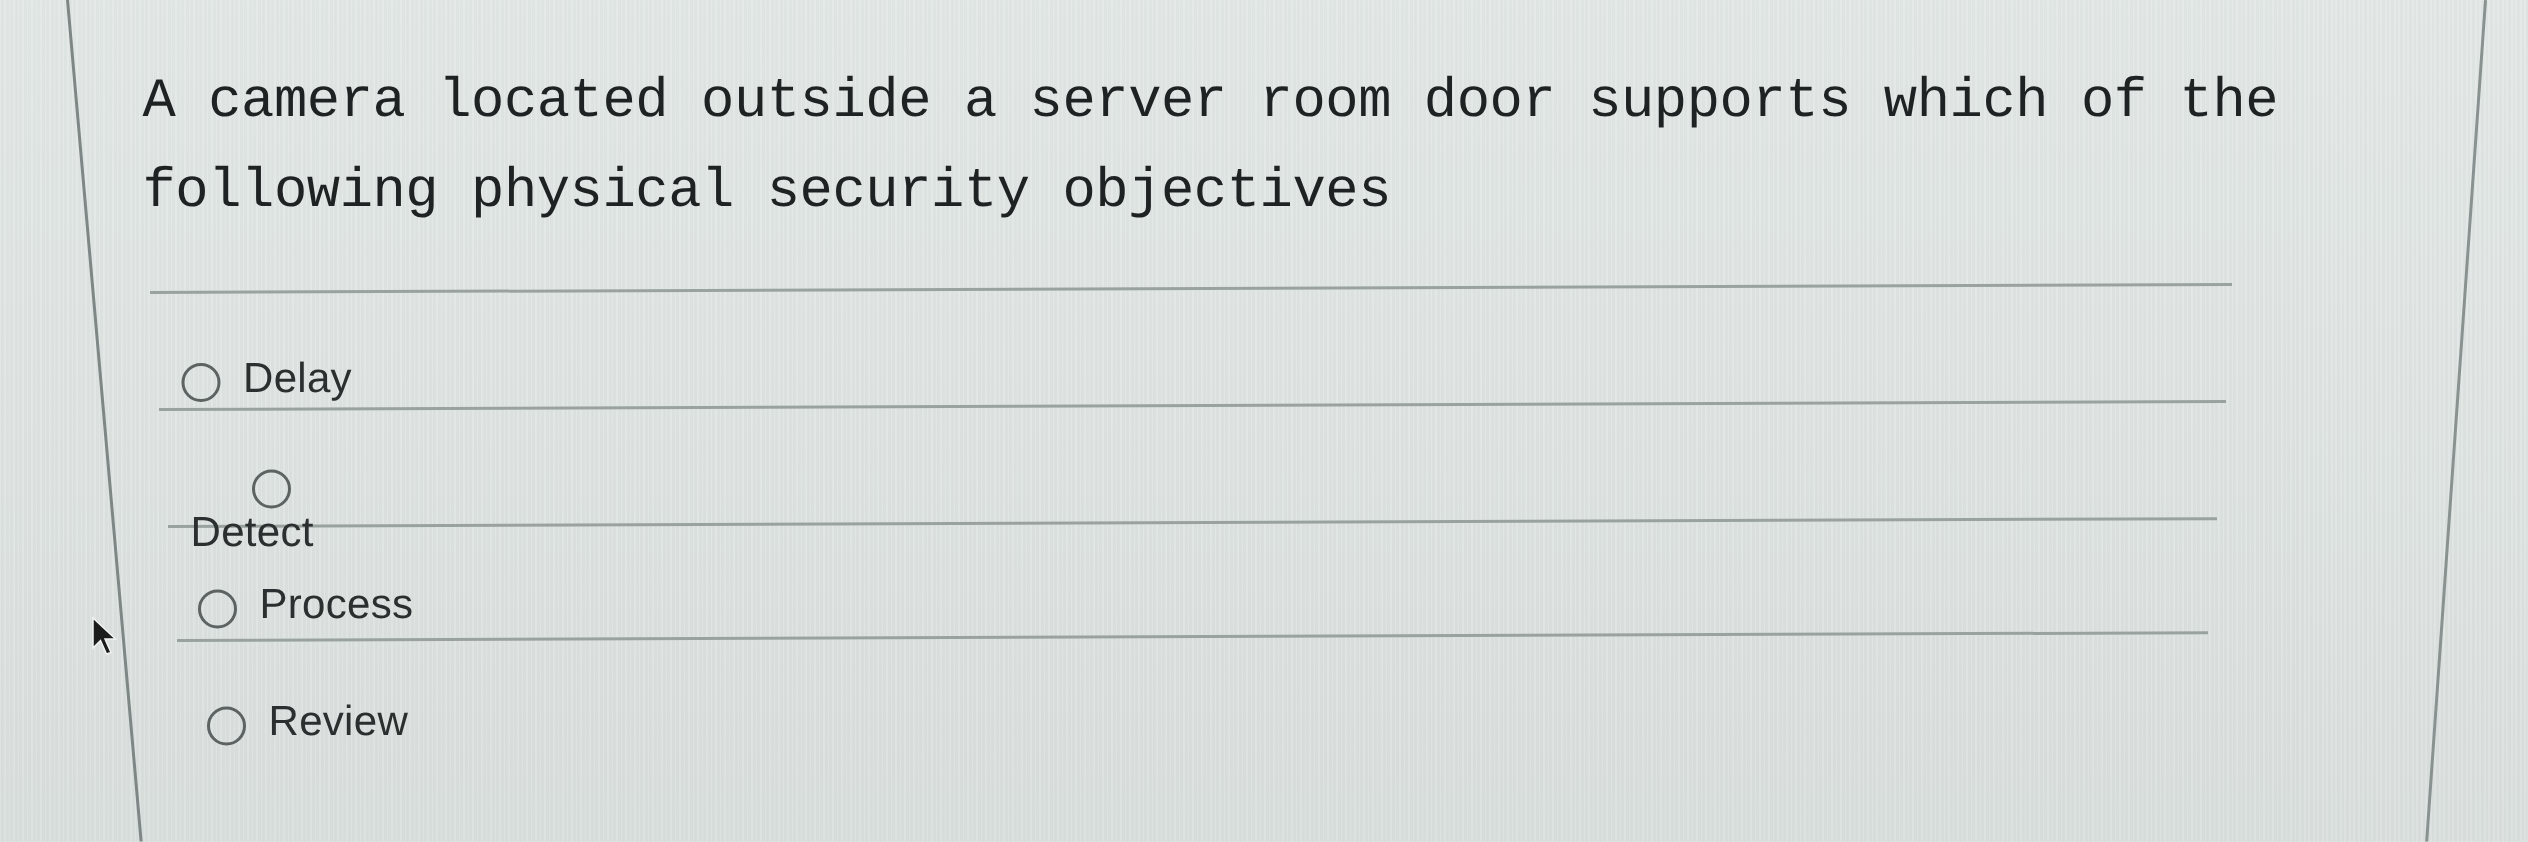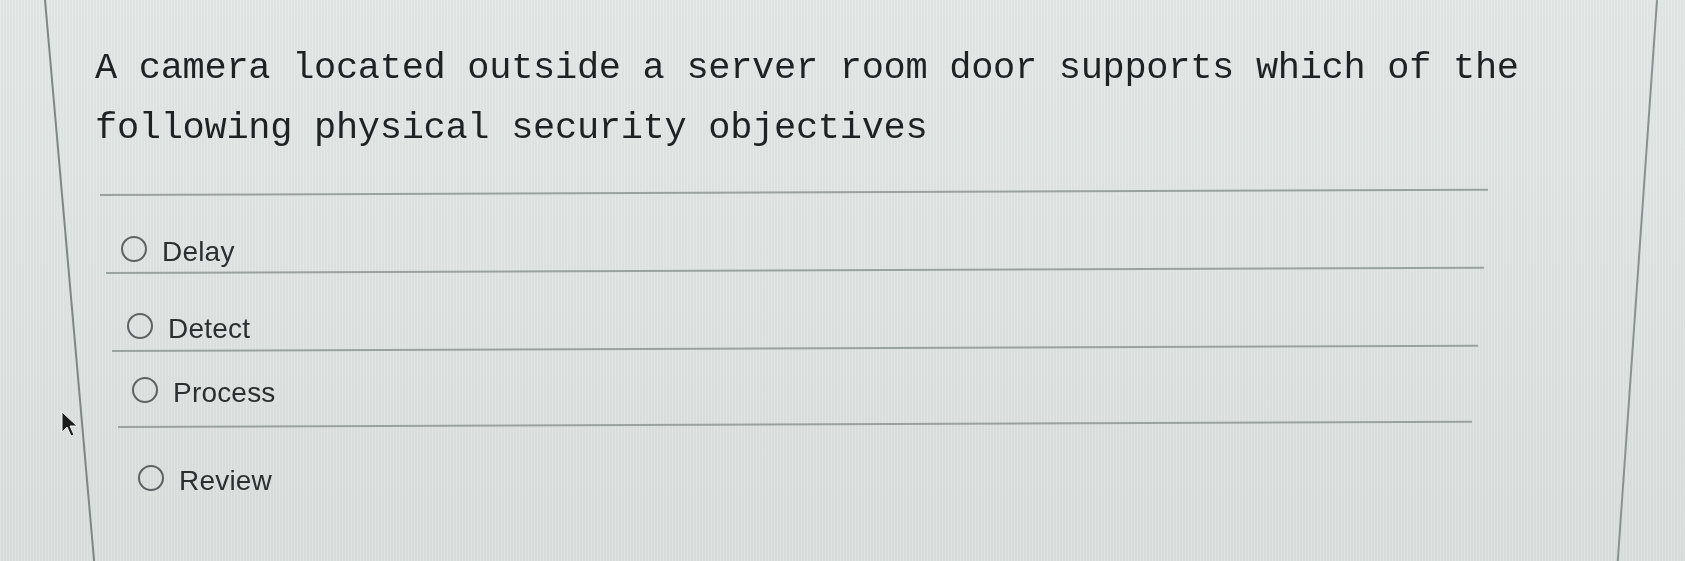--- a/index.html
+++ b/index.html
@@ -59,21 +59,21 @@
     }
     .divider {
       position: absolute;
       height: 2px;
       background: #9aa2a0;
       transform-origin: left center;
     }
     .option {
       position: absolute;
       display: flex;
-      align-items: flex-start;
+      align-items: flex-end;
       cursor: pointer;
     }
     .radio {
       width: 26px;
       height: 26px;
       border: 2.5px solid #5c6362;
       border-radius: 50%;
       box-sizing: border-box;
       background: transparent;
       margin-right: 15px;
@@ -106,26 +106,26 @@
 <div class="divider" style="left:100px; top:194px; width:1388px; transform:rotate(-0.22deg);"></div>
 <div class="divider" style="left:106px; top:272px; width:1378px; transform:rotate(-0.22deg);"></div>
 <div class="divider" style="left:112px; top:350px; width:1366px; transform:rotate(-0.22deg);"></div>
 <div class="divider" style="left:118px; top:426px; width:1354px; transform:rotate(-0.22deg);"></div>
 
 <div class="option" style="left:121px; top:236px;">
   <span class="radio"></span>
   <span class="option-label">Delay</span>
 </div>
 
-<div class="option" style="left:127px; top:313px;">
+<div class="option" style="left:127px; top:313px;flex-direction:column;">
   <span class="radio"></span>
   <span class="option-label">Detect</span>
 </div>
 
-<div class="option" style="left:132px; top:377px;">
+<div class="option" style="left:132px; top:387px;">
   <span class="radio"></span>
   <span class="option-label">Process</span>
 </div>
 
 <div class="option" style="left:138px; top:465px;">
   <span class="radio"></span>
   <span class="option-label">Review</span>
 </div>
 
 <div class="cursor">

